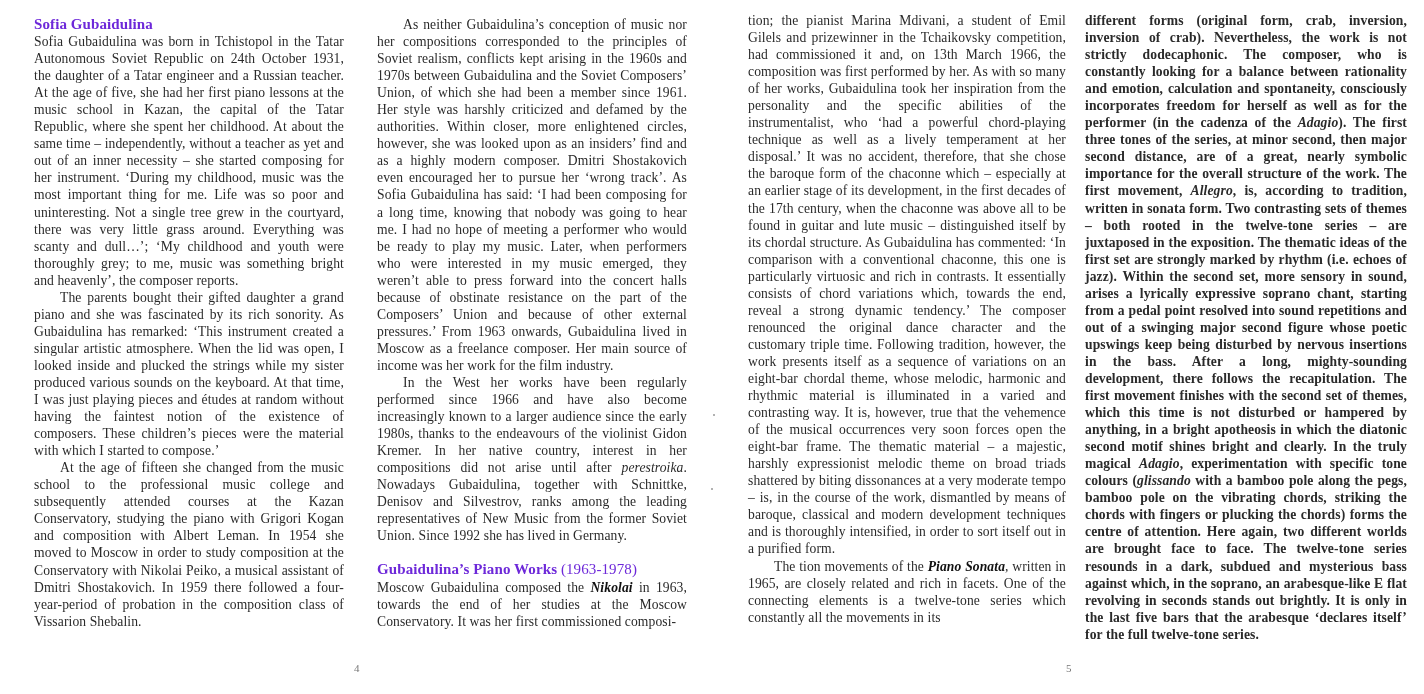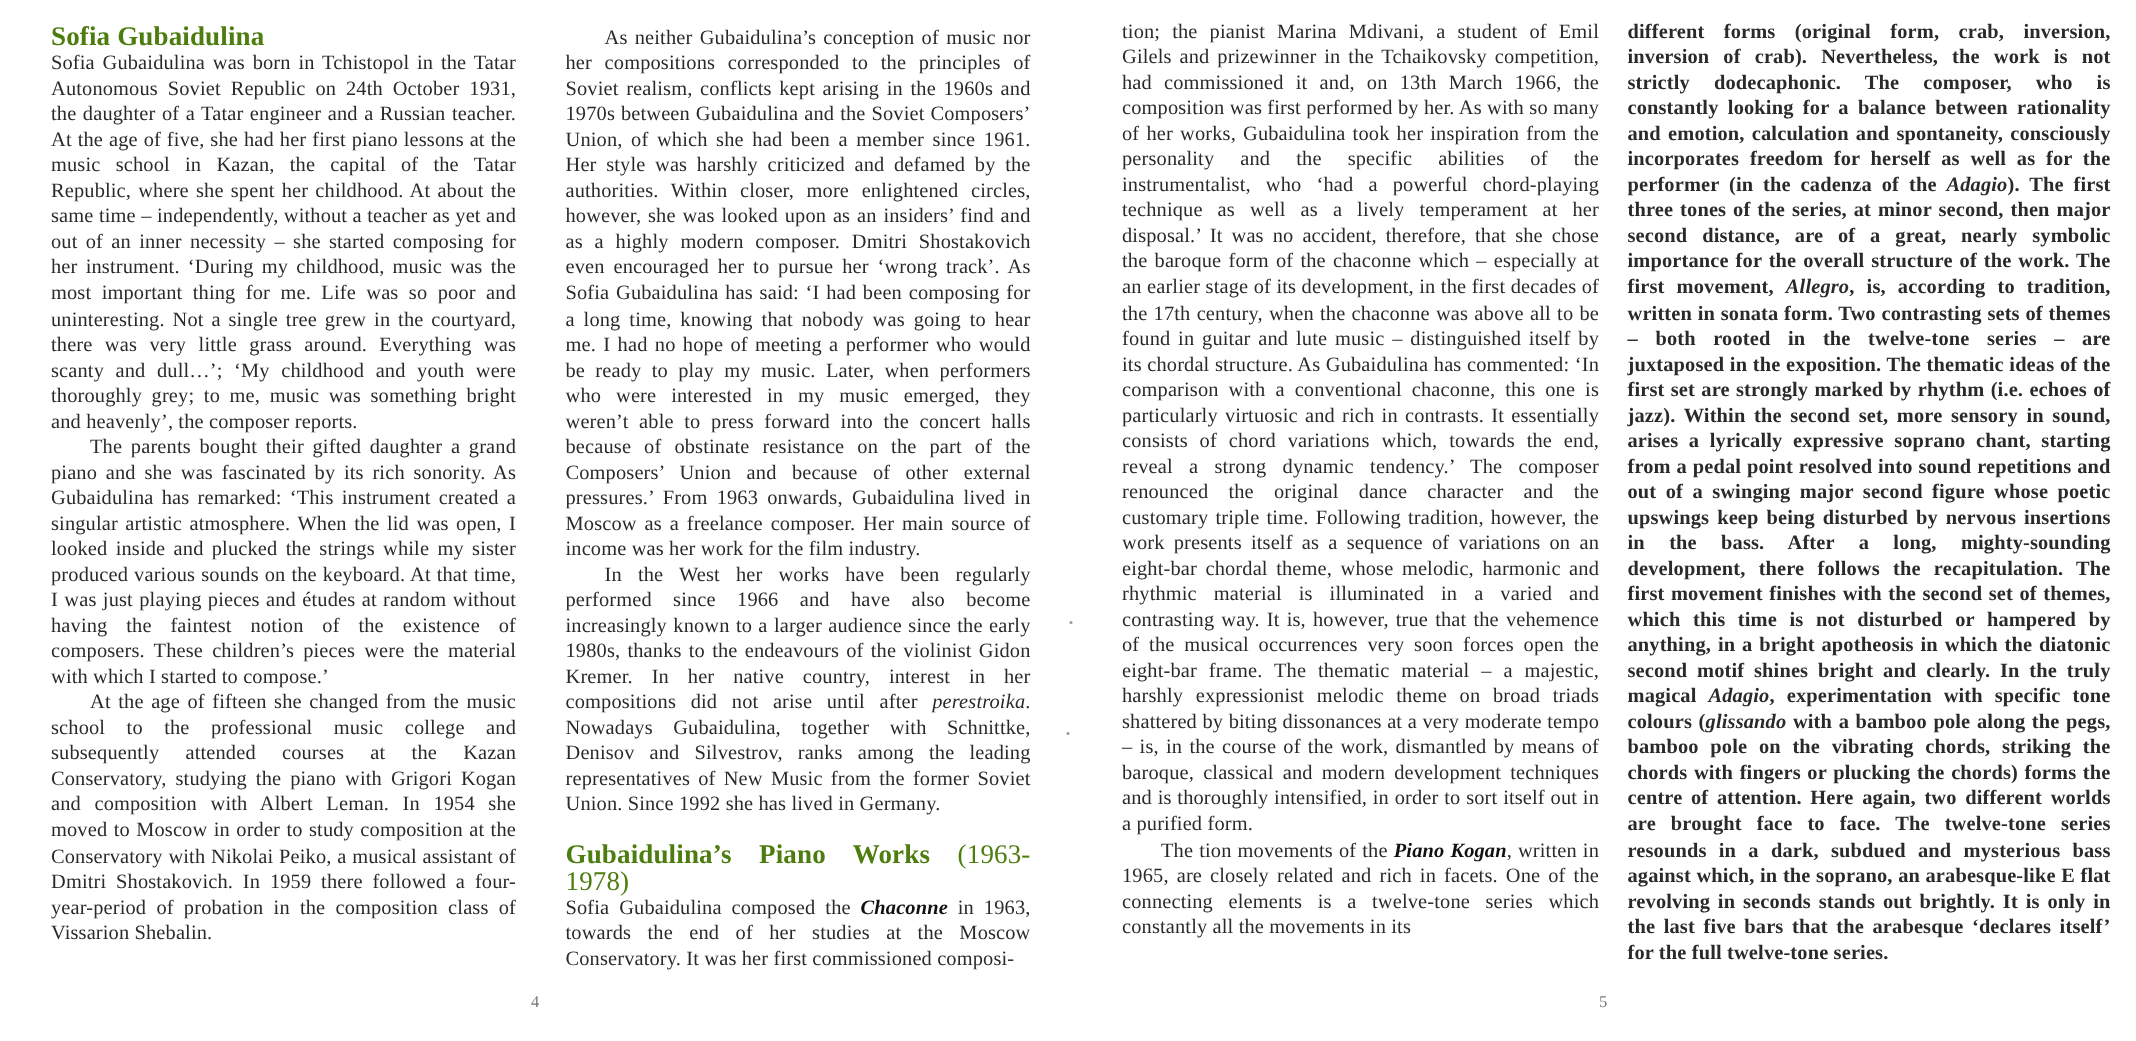--- a/index.html
+++ b/index.html
@@ -13,21 +13,21 @@
     font-size: 13.6px; line-height: 17.05px;
     text-align: justify; hyphens: none;
     letter-spacing: 0.1px;
   }
   #col1 { left: 34px; }
   #col2 { left: 377px; top: 16px; width: 310px; }
   #col3 { left: 748px; top: 12px; width: 318px; }
   #col4 { left: 1085px; top: 12px; width: 322px; font-weight: bold; }
   .col p { margin: 0; }
   .col p.indent { text-indent: 26px; }
-  .heading { font-weight: bold; color: #4d7c0f; font-size: 18px; margin: 0; }
+  .heading { font-weight: bold; color: #6d28d9; font-size: 15px; margin: 0; }
   .heading .years { font-weight: normal; }
   .sub-heading { margin-top: 17px !important; }
   em { font-style: italic; }
   strong em, em strong { font-weight: bold; font-style: italic; color:#111; }
   .page-num {
     position: absolute; top: 662px; font-size: 11px; color: #777;
   }
   #pn4 { left: 354px; }
   #pn5 { left: 1066px; }
   .gutter-mark { position:absolute; width:2px; height:2px; background:#999; border-radius:1px; }
@@ -40,33 +40,33 @@
     <p class="heading">Sofia Gubaidulina</p>
     <p>Sofia Gubaidulina was born in Tchistopol in the Tatar Autonomous Soviet Republic on 24th October 1931, the daughter of a Tatar engineer and a Russian teacher. At the age of five, she had her first piano lessons at the music school in Kazan, the capital of the Tatar Republic, where she spent her childhood. At about the same time – independently, without a teacher as yet and out of an inner necessity – she started composing for her instrument. ‘During my childhood, music was the most important thing for me. Life was so poor and uninteresting. Not a single tree grew in the courtyard, there was very little grass around. Everything was scanty and dull…’; ‘My childhood and youth were thoroughly grey; to me, music was something bright and heavenly’, the composer reports.</p>
     <p class="indent">The parents bought their gifted daughter a grand piano and she was fascinated by its rich sonority. As Gubaidulina has remarked: ‘This instrument created a singular artistic atmosphere. When the lid was open, I looked inside and plucked the strings while my sister produced various sounds on the keyboard. At that time, I was just playing pieces and études at random without having the faintest notion of the existence of composers. These children’s pieces were the material with which I started to compose.’</p>
     <p class="indent">At the age of fifteen she changed from the music school to the professional music college and subsequently attended courses at the Kazan Conservatory, studying the piano with Grigori Kogan and composition with Albert Leman. In 1954 she moved to Moscow in order to study composition at the Conservatory with Nikolai Peiko, a musical assistant of Dmitri Shostakovich. In 1959 there followed a four-year-period of probation in the composition class of Vissarion Shebalin.</p>
   </div>
 
   <div class="col" id="col2">
     <p class="indent">As neither Gubaidulina’s conception of music nor her compositions corresponded to the principles of Soviet realism, conflicts kept arising in the 1960s and 1970s between Gubaidulina and the Soviet Composers’ Union, of which she had been a member since 1961. Her style was harshly criticized and defamed by the authorities. Within closer, more enlightened circles, however, she was looked upon as an insiders’ find and as a highly modern composer. Dmitri Shostakovich even encouraged her to pursue her ‘wrong track’. As Sofia Gubaidulina has said: ‘I had been composing for a long time, knowing that nobody was going to hear me. I had no hope of meeting a performer who would be ready to play my music. Later, when performers who were interested in my music emerged, they weren’t able to press forward into the concert halls because of obstinate resistance on the part of the Composers’ Union and because of other external pressures.’ From 1963 onwards, Gubaidulina lived in Moscow as a freelance composer. Her main source of income was her work for the film industry.</p>
     <p class="indent"><span>In the West her works have been regularly performed since 1966 and have also become increasingly known to a larger audience since the early 1980s, thanks to the endeavours of the violinist Gidon Kremer. In her native country, interest in her compositions did not arise until after </span><em>perestroika</em><span>. Nowadays Gubaidulina, together with Schnittke, Denisov and Silvestrov, ranks among the leading representatives of New Music from the former Soviet Union. Since 1992 she has lived in Germany.</span></p>
     <p class="heading sub-heading"><span>Gubaidulina’s Piano Works</span><span class="years"> (1963-1978)</span></p>
-    <p><span>Sofia Gubaidulina composed the </span><strong><em>Chaconne</em></strong><span> in 1963, towards the end of her studies at the Moscow Conservatory. It was her first commissioned composi-</span></p>
+    <p><span>Moscow Gubaidulina composed the </span><strong><em>Nikolai</em></strong><span> in 1963, towards the end of her studies at the Moscow Conservatory. It was her first commissioned composi-</span></p>
   </div>
 
   <div class="page-num" id="pn4">4</div>
 </div>
 
 <div class="gutter-mark" style="left:713px; top:414px;"></div>
 <div class="gutter-mark" style="left:711px; top:488px;"></div>
 
 <div id="page-right">
   <div class="col" id="col3">
     <p>tion; the pianist Marina Mdivani, a student of Emil Gilels and prizewinner in the Tchaikovsky competition, had commissioned it and, on 13th March 1966, the composition was first performed by her. As with so many of her works, Gubaidulina took her inspiration from the personality and the specific abilities of the instrumentalist, who ‘had a powerful chord-playing technique as well as a lively temperament at her disposal.’ It was no accident, therefore, that she chose the baroque form of the chaconne which – especially at an earlier stage of its development, in the first decades of the 17th century, when the chaconne was above all to be found in guitar and lute music – distinguished itself by its chordal structure. As Gubaidulina has commented: ‘In comparison with a conventional chaconne, this one is particularly virtuosic and rich in contrasts. It essentially consists of chord variations which, towards the end, reveal a strong dynamic tendency.’ The composer renounced the original dance character and the customary triple time. Following tradition, however, the work presents itself as a sequence of variations on an eight-bar chordal theme, whose melodic, harmonic and rhythmic material is illuminated in a varied and contrasting way. It is, however, true that the vehemence of the musical occurrences very soon forces open the eight-bar frame. The thematic material – a majestic, harshly expressionist melodic theme on broad triads shattered by biting dissonances at a very moderate tempo – is, in the course of the work, dismantled by means of baroque, classical and modern development techniques and is thoroughly intensified, in order to sort itself out in a purified form.</p>
-    <p class="indent"><span>The tion movements of the </span><strong><em>Piano Kogan</em></strong><span>, written in 1965, are closely related and rich in facets. One of the connecting elements is a twelve-tone series which constantly all the movements in its</span></p>
+    <p class="indent"><span>The tion movements of the </span><strong><em>Piano Sonata</em></strong><span>, written in 1965, are closely related and rich in facets. One of the connecting elements is a twelve-tone series which constantly all the movements in its</span></p>
   </div>
 
   <div class="col" id="col4">
     <p><span>different forms (original form, crab, inversion, inversion of crab). Nevertheless, the work is not strictly dodecaphonic. The composer, who is constantly looking for a balance between rationality and emotion, calculation and spontaneity, consciously incorporates freedom for herself as well as for the performer (in the cadenza of the </span><em>Adagio</em><span>). The first three tones of the series, at minor second, then major second distance, are of a great, nearly symbolic importance for the overall structure of the work. The first movement, </span><em>Allegro</em><span>, is, according to tradition, written in sonata form. Two contrasting sets of themes – both rooted in the twelve-tone series – are juxtaposed in the exposition. The thematic ideas of the first set are strongly marked by rhythm (i.e. echoes of jazz). Within the second set, more sensory in sound, arises a lyrically expressive soprano chant, starting from a pedal point resolved into sound repetitions and out of a swinging major second figure whose poetic upswings keep being disturbed by nervous insertions in the bass. After a long, mighty-sounding development, there follows the recapitulation. The first movement finishes with the second set of themes, which this time is not disturbed or hampered by anything, in a bright apotheosis in which the diatonic second motif shines bright and clearly. In the truly magical </span><em>Adagio</em><span>, experimentation with specific tone colours (</span><em>glissando</em><span> with a bamboo pole along the pegs, bamboo pole on the vibrating chords, striking the chords with fingers or plucking the chords) forms the centre of attention. Here again, two different worlds are brought face to face. The twelve-tone series resounds in a dark, subdued and mysterious bass against which, in the soprano, an arabesque-like E flat revolving in seconds stands out brightly. It is only in the last five bars that the arabesque ‘declares itself’ for the full twelve-tone series.</span></p>
   </div>
 
   <div class="page-num" id="pn5">5</div>
 </div>
 
 </body></html>

